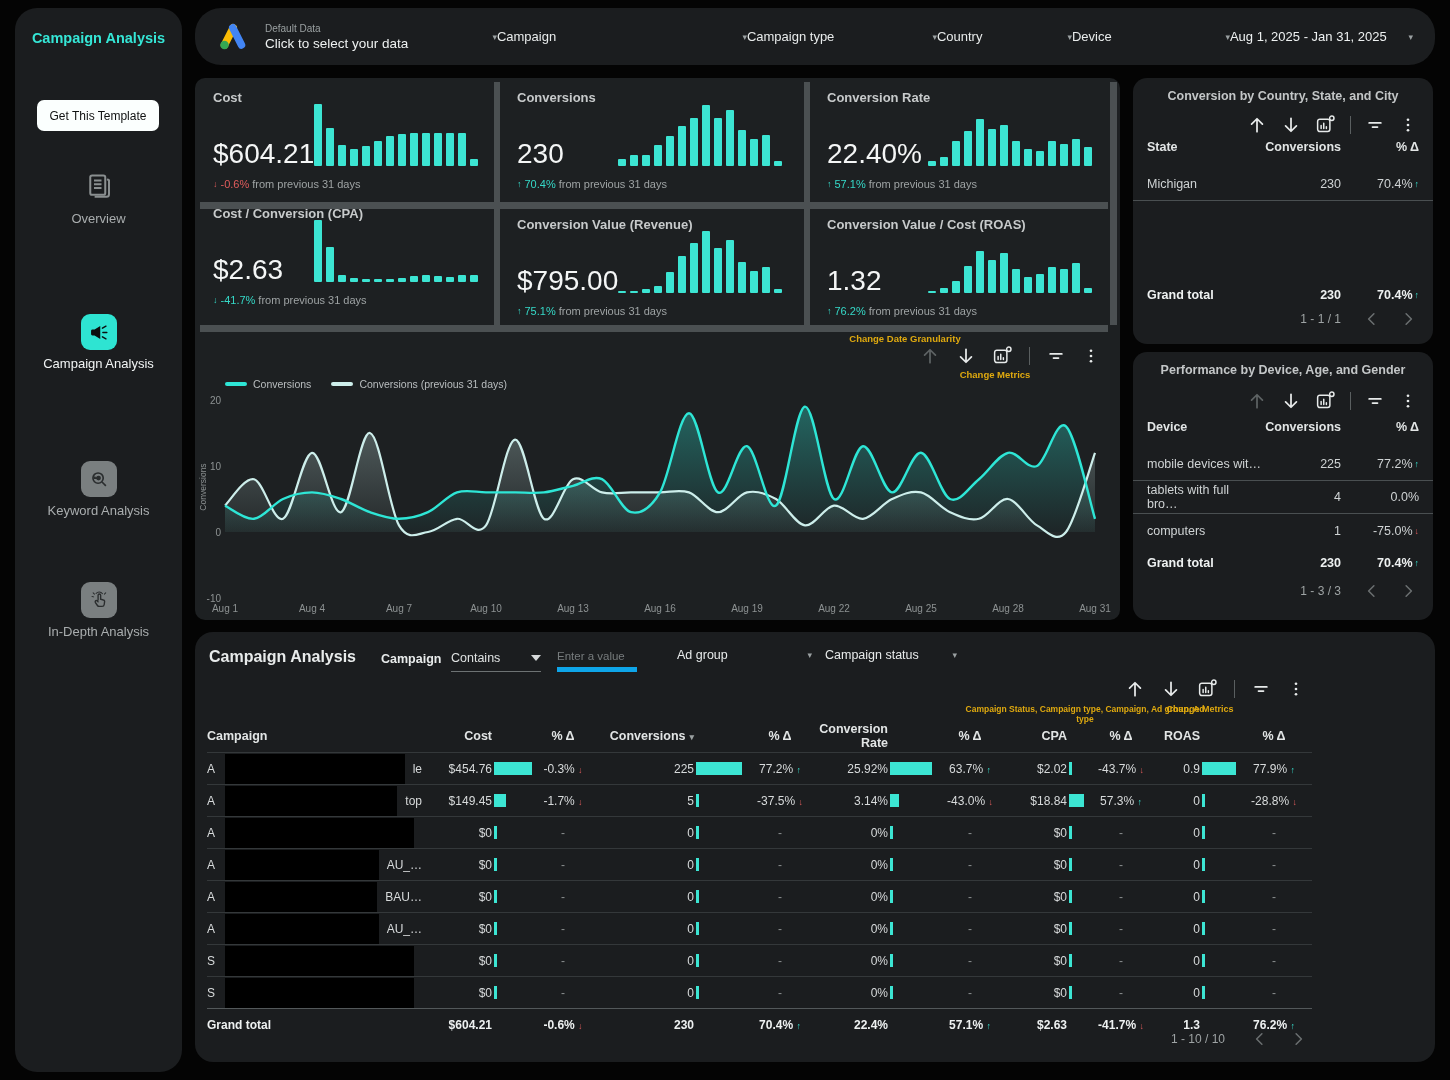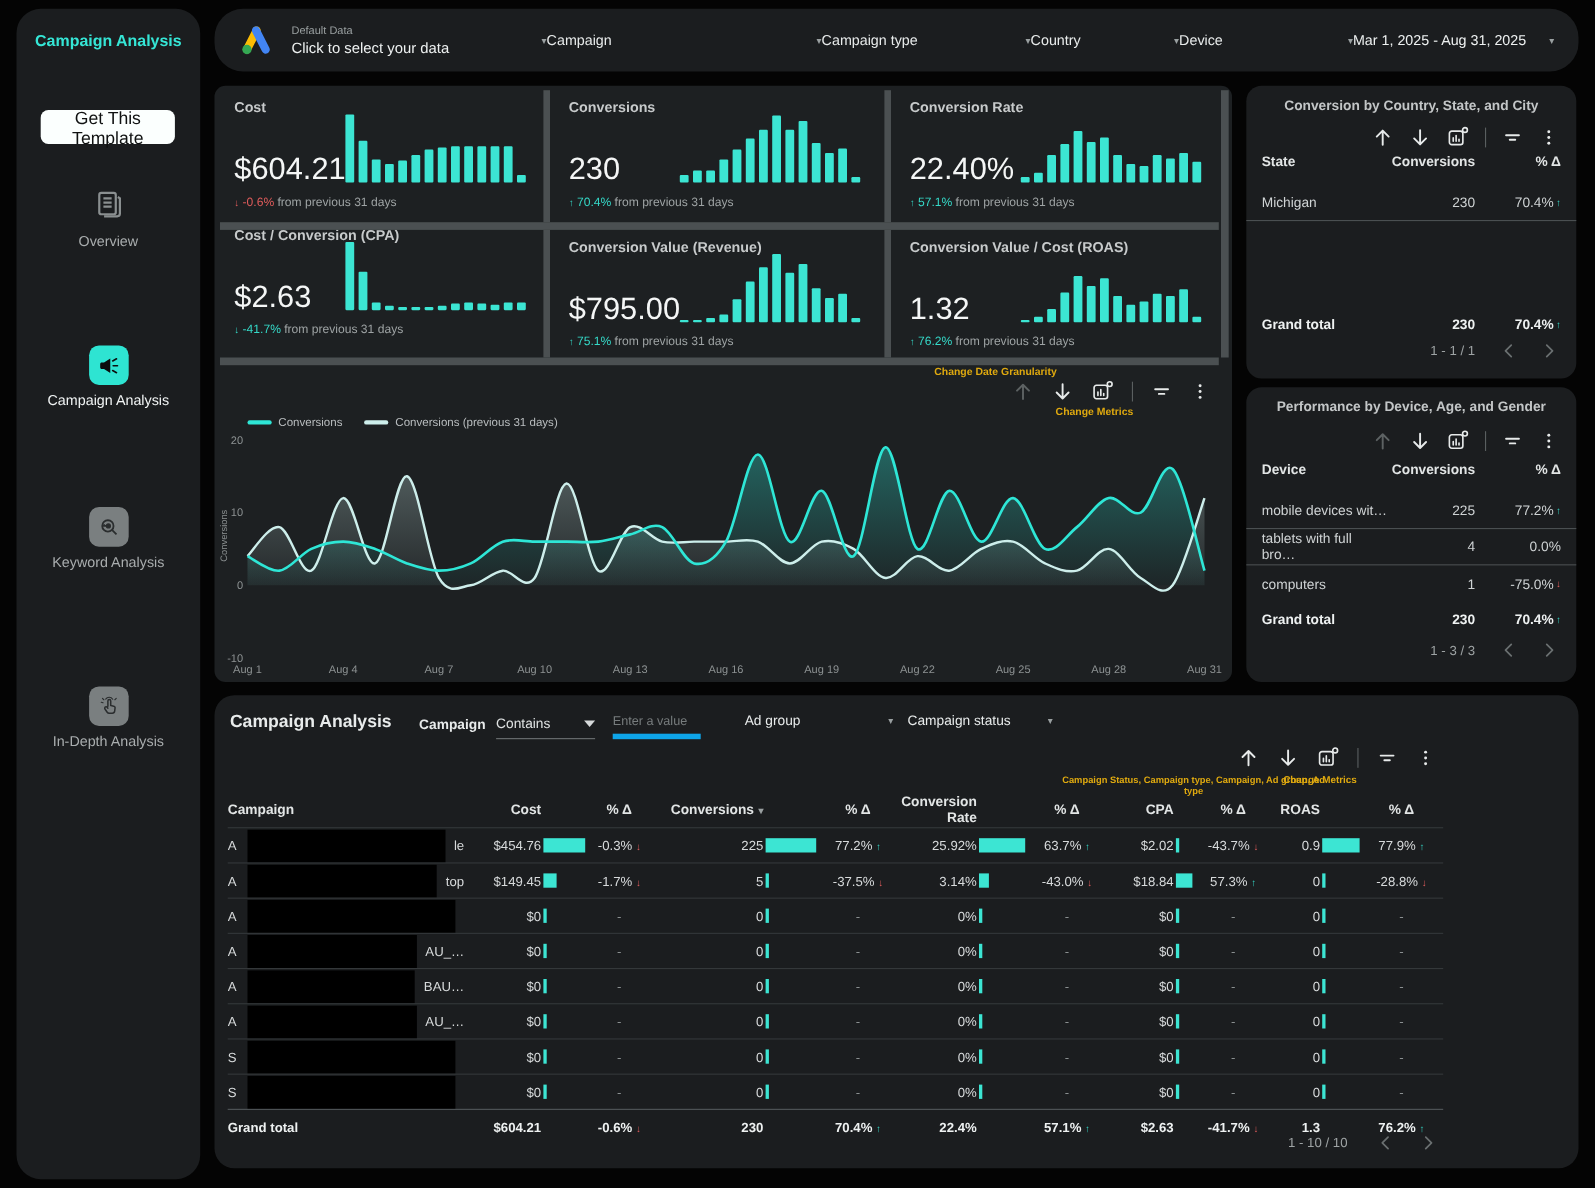--- a/index.html
+++ b/index.html
@@ -5,21 +5,21 @@
   *{margin:0;padding:0;box-sizing:border-box}
   html,body{width:1450px;height:1080px;background:#040404;overflow:hidden;
     font-family:"Liberation Sans",sans-serif;color:#d6d9da}
   
   .sidebar{position:absolute;left:15px;top:8px;width:167px;height:1064px;
     background:#1b1d1f;border-radius:22px}
   .sb-title{position:absolute;top:22px;width:100%;text-align:center;
     color:#35e6d6;font-size:14.5px;font-weight:bold}
   .sb-btn{position:absolute;top:92px;left:22px;width:122px;height:31px;
     background:#fbfffe;color:#101212;border:none;border-radius:7px;
-    font-size:16px;font-family:"Liberation Sans",sans-serif;cursor:pointer}
+    font-size:12px;font-family:"Liberation Sans",sans-serif;cursor:pointer}
   .sb-item{position:absolute;width:100%;text-align:center}
   .sb-ico{display:inline-flex;align-items:center;justify-content:center;
     width:36px;height:36px;border-radius:9px}
   .sb-ico.boxed{background:#7a7f80}
   .sb-ico.teal{background:#2ee4d2}
   .sb-label{margin-top:6px;font-size:13px;color:#a9adae}
   .sb-label.active{color:#f1f4f4}
   .sb-socials{position:absolute;bottom:28px;left:0;width:100%;height:40px}
   .soc{position:absolute;top:0;width:36px;height:36px;border-radius:9px;
     display:flex;align-items:center;justify-content:center}
@@ -153,21 +153,21 @@
           </svg>
         </span><div class="sb-label active">Campaign Analysis</div></div>
       <div class="sb-item" style="top: 453px;"><span class="sb-ico boxed">
           <svg width="22" height="22" viewBox="0 0 24 24" fill="none" stroke="#2a2d2e" stroke-width="1.8">
             <circle cx="11" cy="11" r="5.6"></circle>
             <path d="M15.3 15.3L19.5 19.5"></path>
             <circle cx="11.5" cy="11" r="1.7" fill="#2a2d2e"></circle>
             <path d="M9.8 11H6.2M7.3 9.3v1.7"></path>
           </svg>
         </span><div class="sb-label">Keyword Analysis</div></div>
-      <div class="sb-item" style="top: 616px;"><span class="sb-ico boxed">
+      <div class="sb-item" style="top: 574px;"><span class="sb-ico boxed">
           <svg width="22" height="22" viewBox="0 0 24 24" fill="none" stroke="#2a2d2e" stroke-width="1.5" stroke-linecap="round">
             <path d="M11 12V6.8a1.4 1.4 0 0 1 2.8 0v4.4l3 .8c.9.2 1.5 1 1.3 1.9l-.4 3a2.4 2.4 0 0 1-2.4 2.1h-3.1c-.8 0-1.5-.4-1.9-1l-2.2-3.2c-.5-.7-.2-1.7.5-2.1.6-.3 1.3-.1 1.7.4l.7.9"></path>
             <path d="M8.8 5a4.2 4.2 0 0 1 7 .1M6.2 8.6l-1.8-.5M7 5.6L5.6 4.2M17.9 5.6l1.4-1.4" stroke-width="1.1"></path>
           </svg>
         </span><div class="sb-label">In-Depth Analysis</div></div>
     </div>
 </div>
 
 <div class="topbar">
   <span class="gads-logo">
@@ -196,21 +196,21 @@
       <div class="tb-filter" style="width: 135px;">
         <span>Country</span>
     <span class="caret">▾</span>
       </div>
       <div class="tb-filter" style="width: 158px;">
         <span>Device</span>
     <span class="caret">▾</span>
       </div>
     </div>
   <div class="tb-date">
-    <span>Mar 1, 2025 - Aug 31, 2025</span>
+    <span>Aug 1, 2025 - Jan 31, 2025</span>
     <span class="caret">▾</span>
   </div>
 </div>
 
 <div class="main">
   <div id="kpi-grid">
       <div class="kpi-card" style="left: 5px; top: 4px;">
         <div class="k-title">Cost</div>
     <div class="spark">
       <i style="height:62px"></i>

